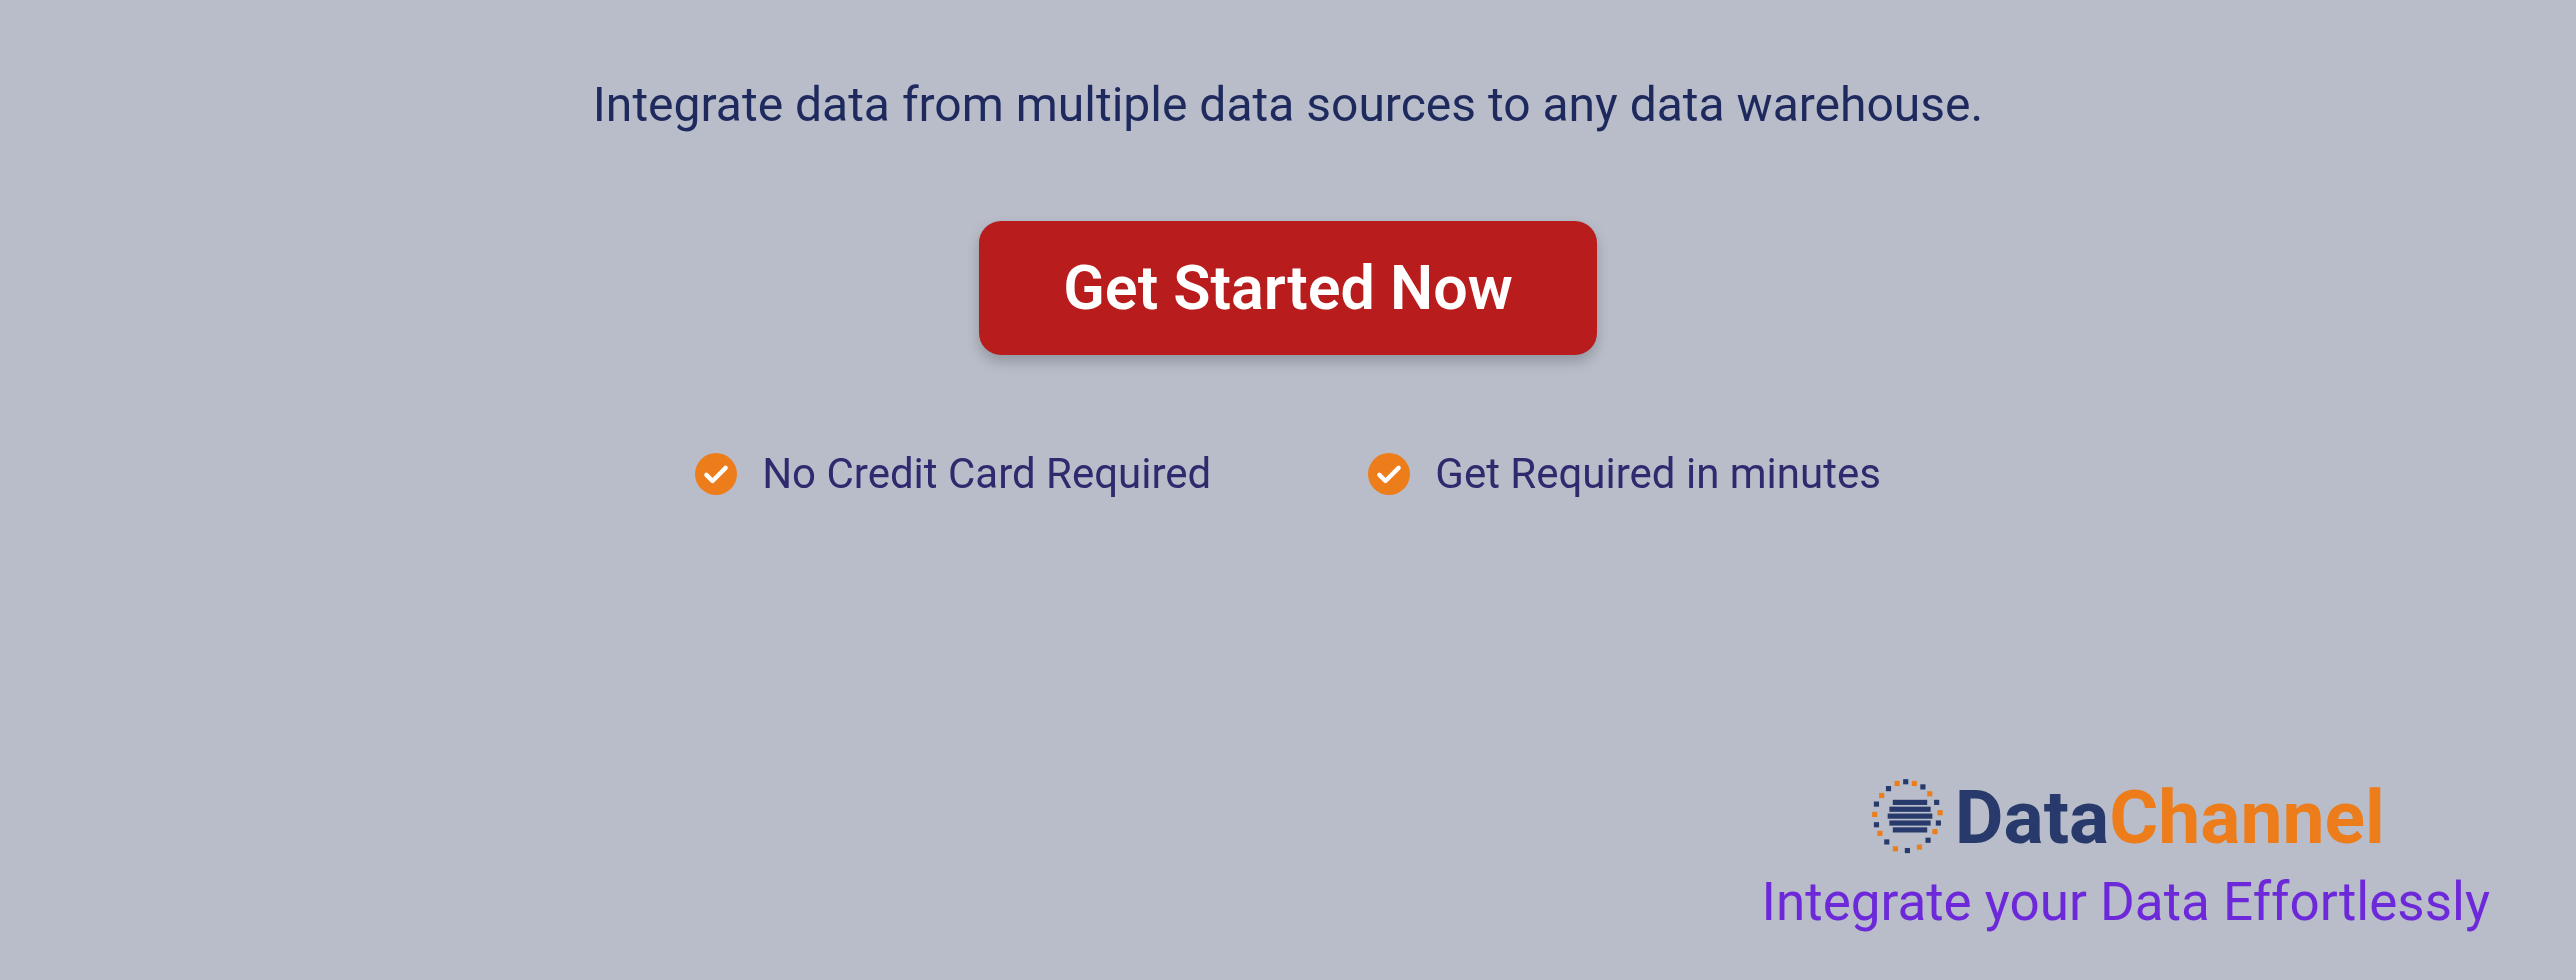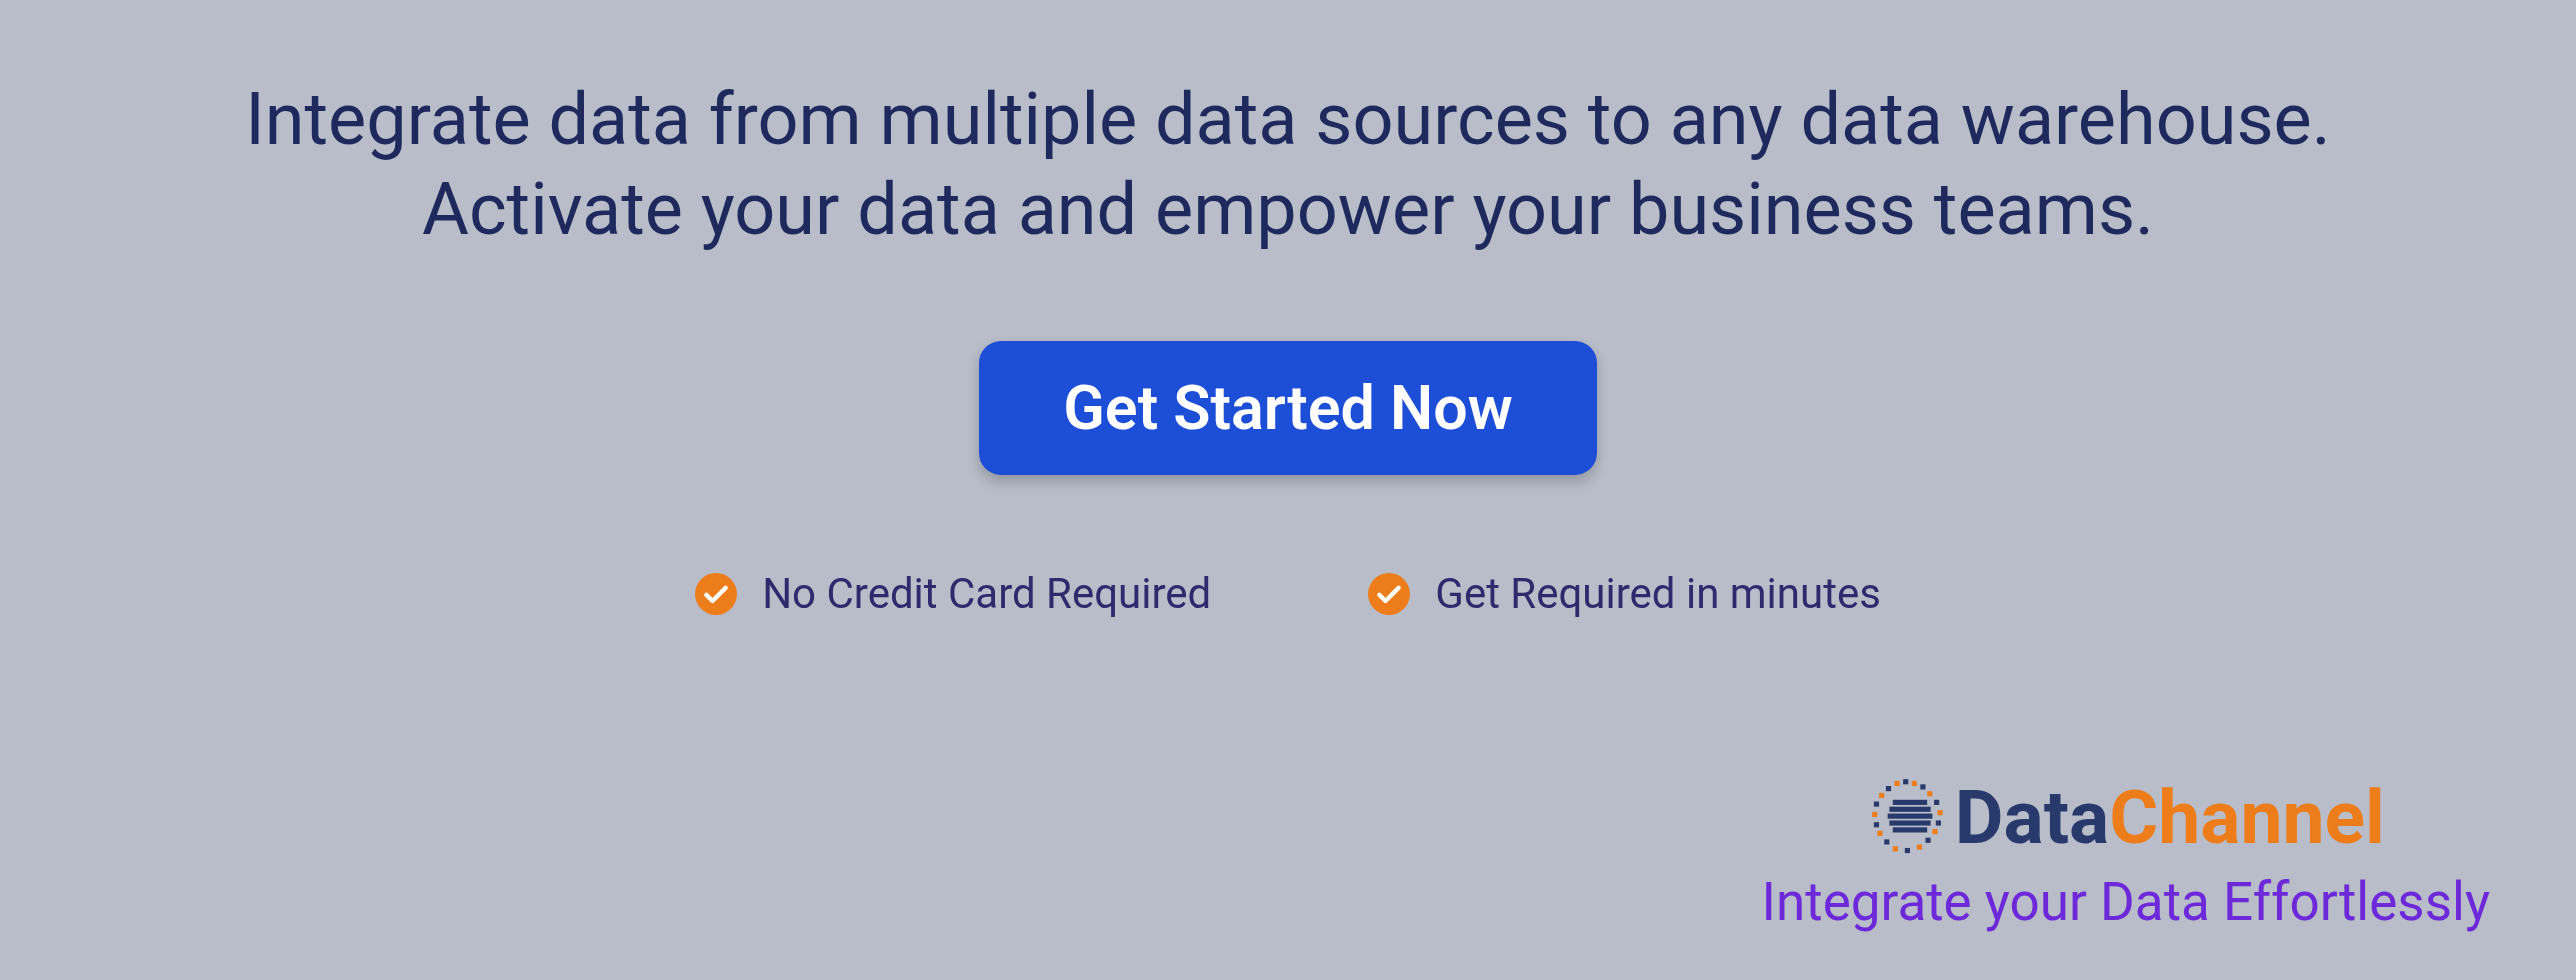--- a/index.html
+++ b/index.html
@@ -13,36 +13,36 @@
       height: 980px;
       background-color: #b8bdc9;
       font-family: -apple-system, BlinkMacSystemFont, "Segoe UI", Roboto, "Helvetica Neue", Arial, sans-serif;
       position: relative;
       overflow: hidden;
     }
 
     .headline {
       text-align: center;
       color: #1e2a5e;
-      font-size: 72px;
+      font-size: 48px;
       font-weight: 400;
       line-height: 1.25;
       padding-top: 75px;
       padding-left: 47px;
       padding-right: 47px;
     }
 
     .cta-wrapper {
       display: flex;
       justify-content: center;
       margin-top: 86px;
     }
 
     .cta-button {
-      background-color: #1d4ed8;
+      background-color: #b91c1c;
       color: #ffffff;
       font-size: 61px;
       font-weight: 600;
       padding: 31px 84px;
       border: none;
       border-radius: 22px;
       cursor: pointer;
       box-shadow: 0 6.3px 12.6px rgba(0,0,0,0.2);
       font-family: inherit;
     }
@@ -122,21 +122,20 @@
       color: #6d28d9;
       font-size: 53px;
       font-weight: 400;
     }
   </style>
 </head>
 <body>
 
 <div class="headline">
   <div>Integrate data from multiple data sources to any data warehouse.</div>
-  <div>Activate your data and empower your business teams.</div>
 </div>
 
 <div class="cta-wrapper">
   <button class="cta-button">Get Started Now</button>
 </div>
 
 <div class="features">
   <div class="feature-item">
     <span class="check-icon">
       <svg viewBox="0 0 24 24">

